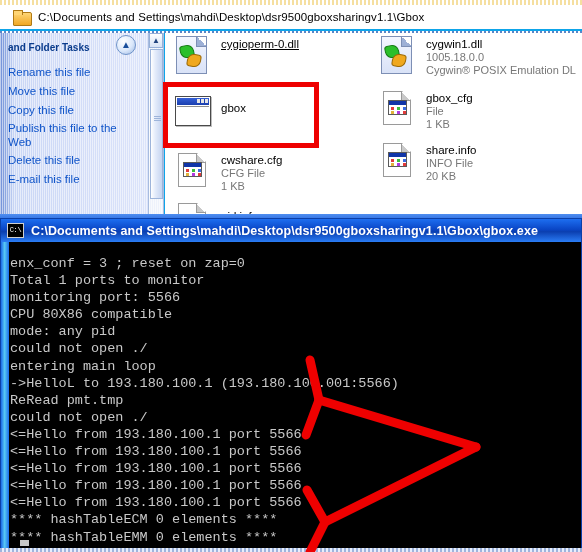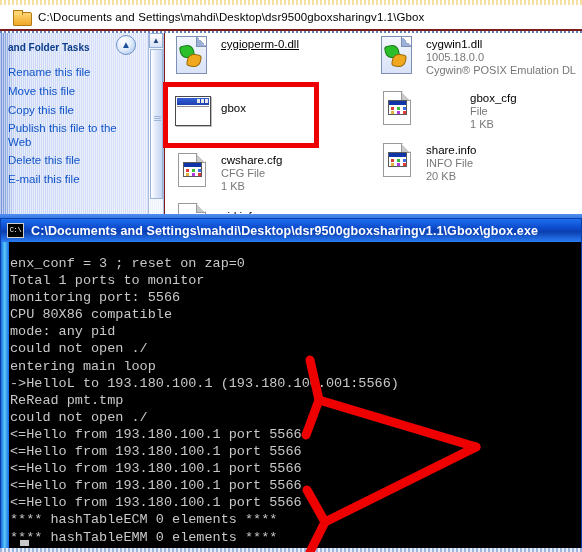--- a/index.html
+++ b/index.html
@@ -8,21 +8,21 @@
     width: 582px; height: 552px;
     overflow: hidden;
     background: #ffffff;
     font-family: "Liberation Sans", sans-serif;
   }
   #root { position: relative; width: 582px; height: 552px; }
 
   
   #explorer {
     position: absolute; left: 0; top: 0; width: 582px; height: 228px;
-    background: #7f1d1d; overflow: hidden;
+    background: #0ea5e9; overflow: hidden;
   }
   .win-topborder {
     position: absolute; left: 0; top: 0; width: 582px; height: 5px;
     background: repeating-linear-gradient(90deg,#f5dfa0 0px,#f5dfa0 2px,#ffffff 2px,#ffffff 4px);
     border-bottom: 0;
   }
   
   #address-bar {
     position: absolute; left: 0; top: 5px; width: 582px; height: 24px;
     background: #ffffff;
@@ -372,21 +372,21 @@
               <div class="gold"></div>
             </div>
           </div>
           <div class="file-meta">
             <div class="file-name">cygwin1.dll</div>
             <div class="file-sub">1005.18.0.0</div>
             <div class="file-sub">Cygwin® POSIX Emulation DL</div>
           </div>
         </div>
 
-        <div class="file-item" style="margin-top:10px;gap:44px;">
+        <div class="file-item" style="margin-top:10px;">
           <div class="file-icon">
             <div class="ico-doc">
                 <div class="doc-fold"></div>
               </div>
             <div class="ico-grid">
               <div class="bar"></div>
               <div class="dot" style="left:2px;  top:6px;  background:#e03b3b;"></div>
               <div class="dot" style="left:8px;  top:6px;  background:#3bbf3b;"></div>
               <div class="dot" style="left:14px; top:6px;  background:#3b6be0;"></div>
               <div class="dot" style="left:2px;  top:10px; background:#e0b33b;"></div>

